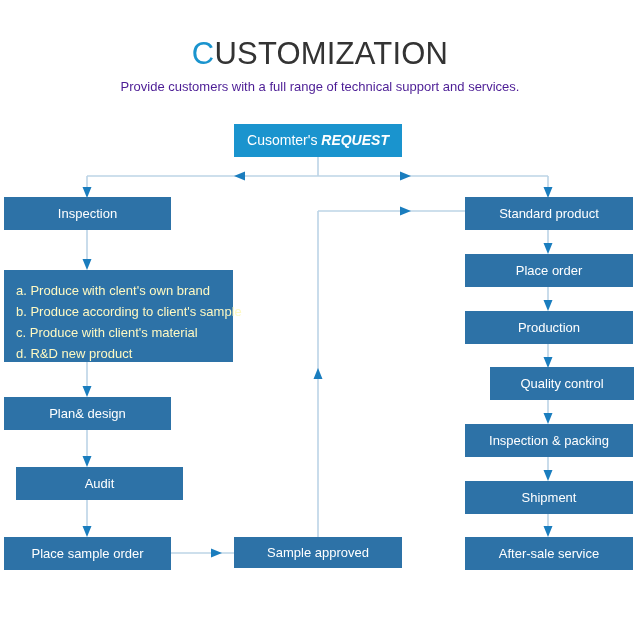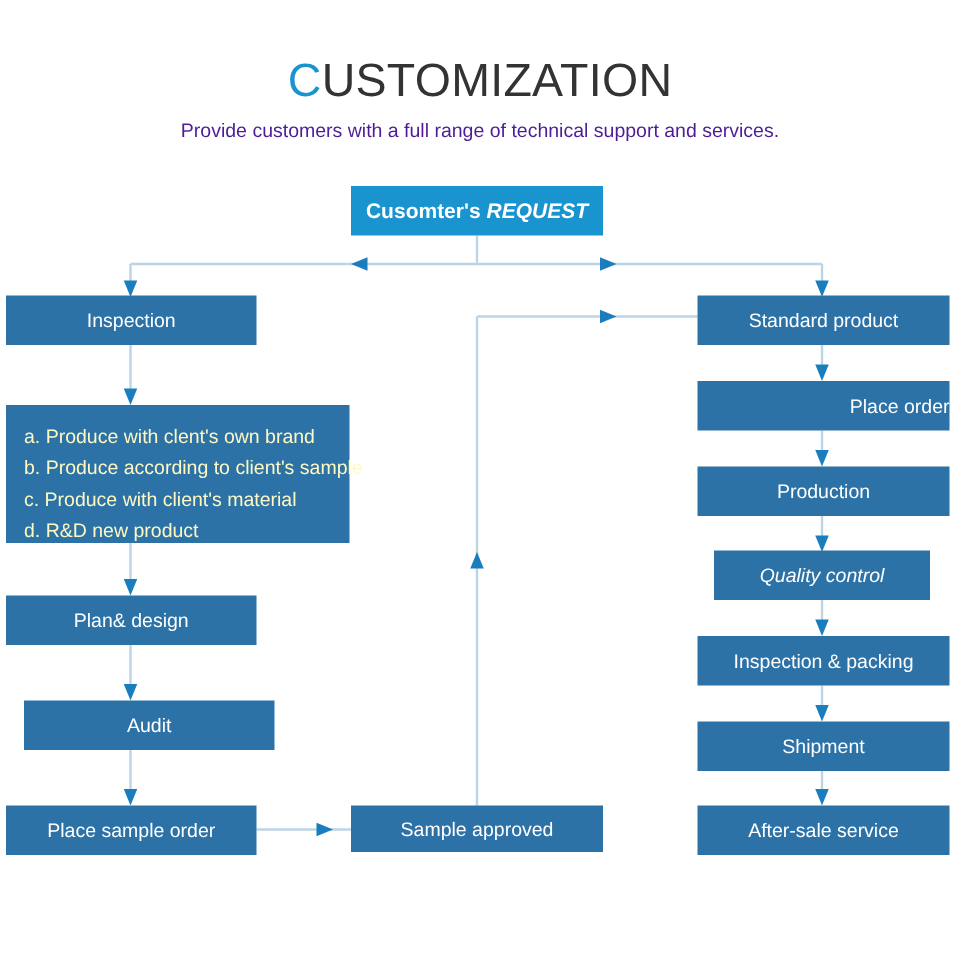--- a/index.html
+++ b/index.html
@@ -62,21 +62,21 @@
     z-index: 3;
   }
   .node.dark {
     background: #2D72A7;
   }
   .node.bright {
     background: #1A94CE;
     font-size: 14px;
   }
   .node.bright .bold {
-    font-weight: bold;
+    font-weight: normal;
     text-align: center;
   }
   .node.bright .ital {
     font-style: italic;
     font-weight: bold;
   }
 
   
   .node.list {
     display: block;
@@ -193,29 +193,29 @@
   </div>
 
   <div class="node dark" style="left:234px; top:537px; width:168px; height:31px;">
     <span>Sample approved</span>
   </div>
 
   <div class="node dark" style="left:465px; top:197px; width:168px; height:33px;">
     <span>Standard product</span>
   </div>
 
-  <div class="node dark" style="left:465px; top:254px; width:168px; height:33px;justify-content:flex-end;">
+  <div class="node dark" style="left:465px; top:254px; width:168px; height:33px;">
     <span>Place order</span>
   </div>
 
   <div class="node dark" style="left:465px; top:311px; width:168px; height:33px;">
     <span>Production</span>
   </div>
 
-  <div class="node dark" style="left:476px; top:367px; width:144px; height:33px;font-style:italic;">
+  <div class="node dark" style="left:490px; top:367px; width:144px; height:33px;">
     <span>Quality control</span>
   </div>
 
   <div class="node dark" style="left:465px; top:424px; width:168px; height:33px;">
     <span>Inspection &amp; packing</span>
   </div>
 
   <div class="node dark" style="left:465px; top:481px; width:168px; height:33px;">
     <span>Shipment</span>
   </div>

